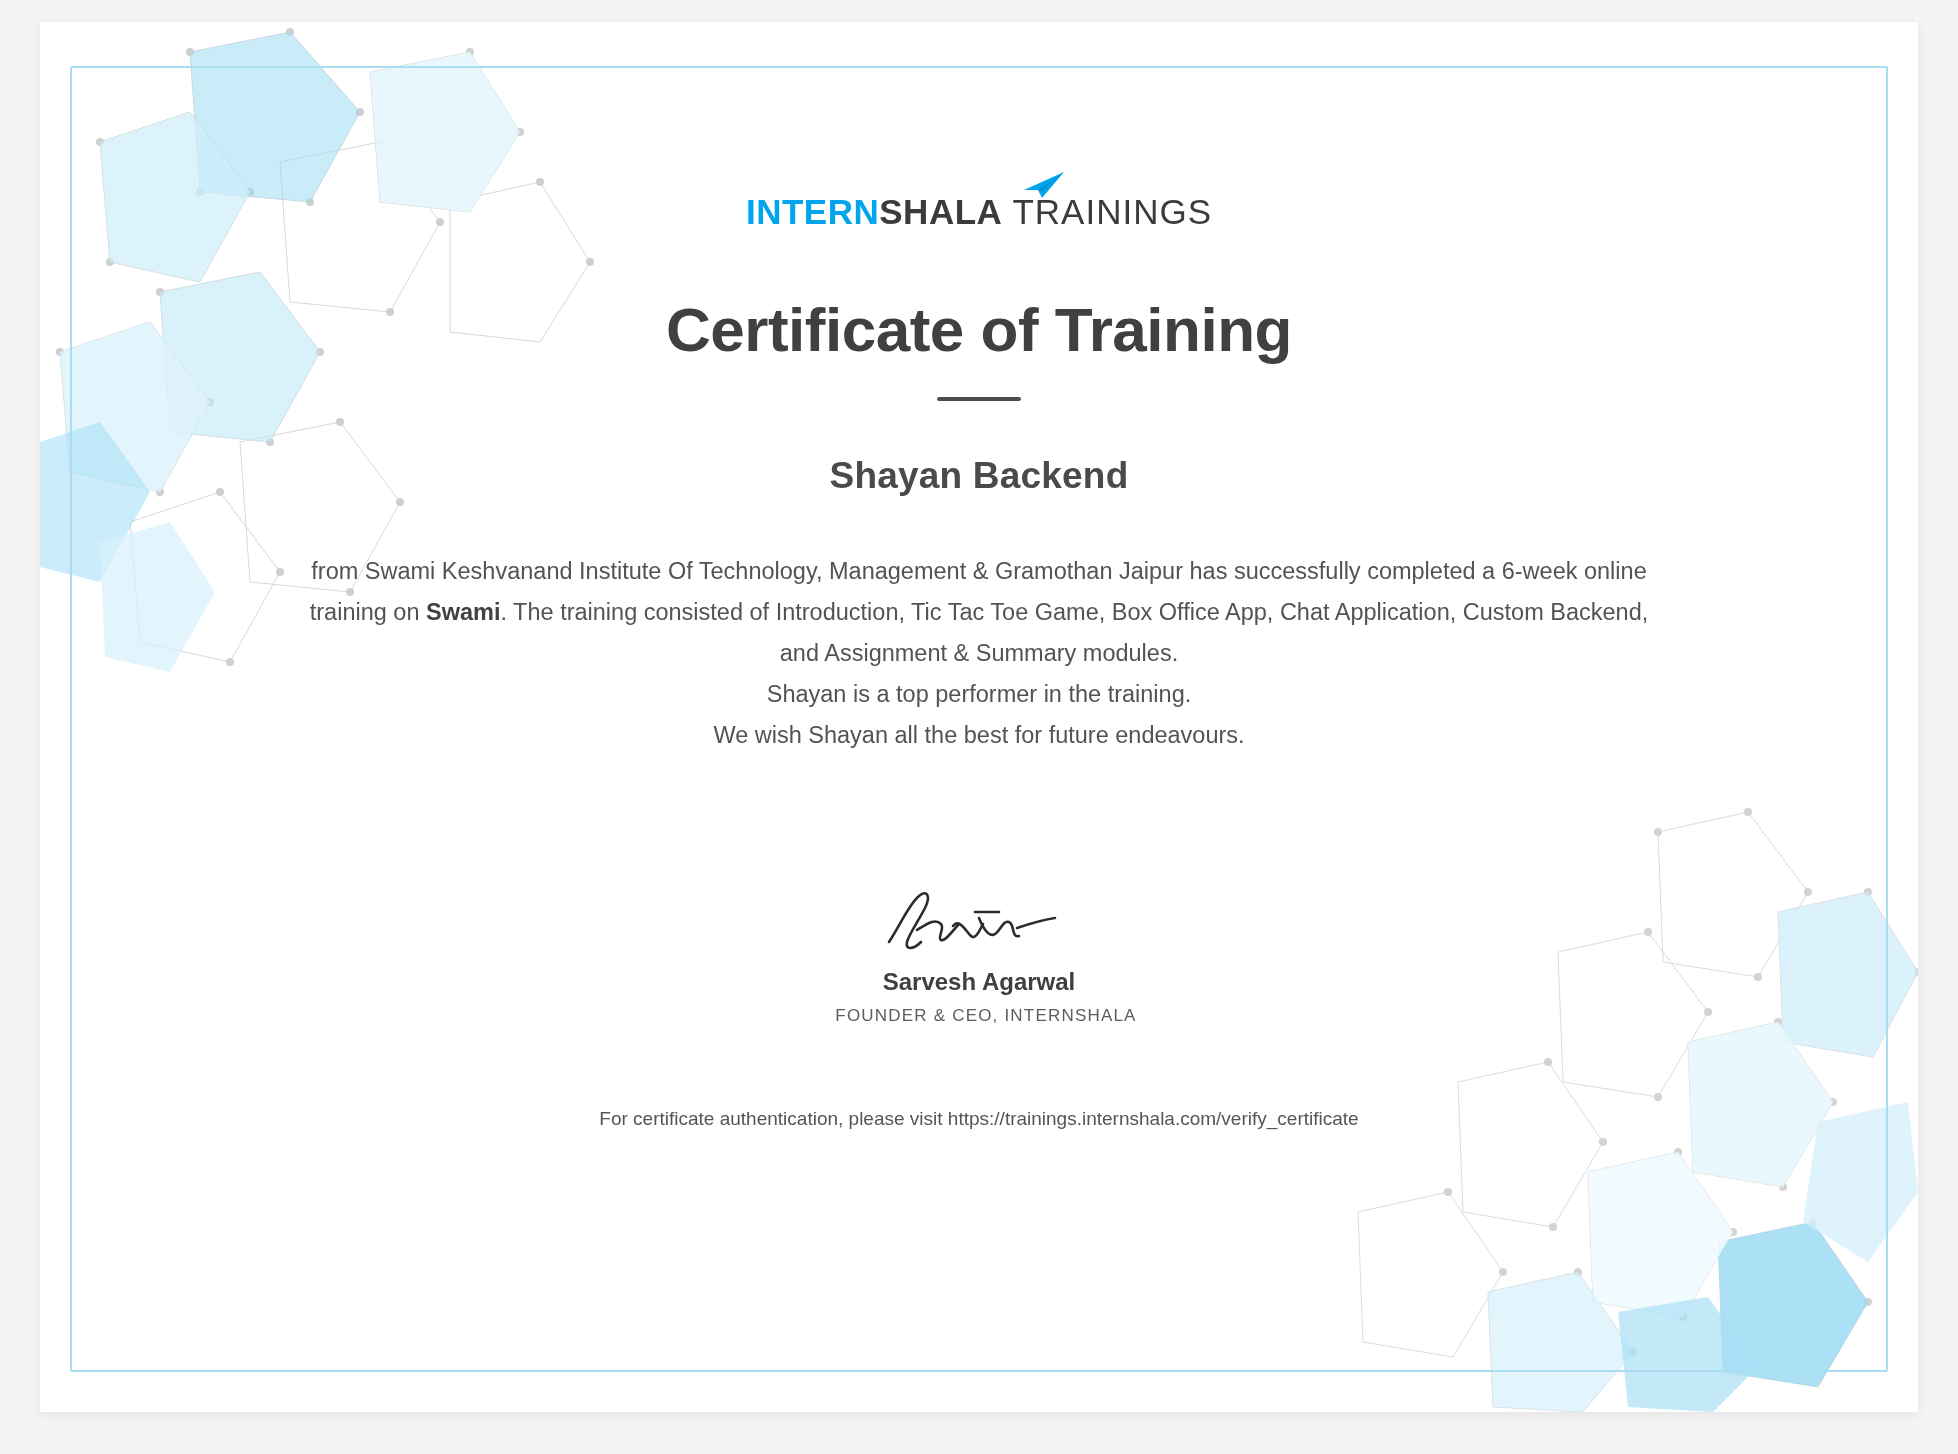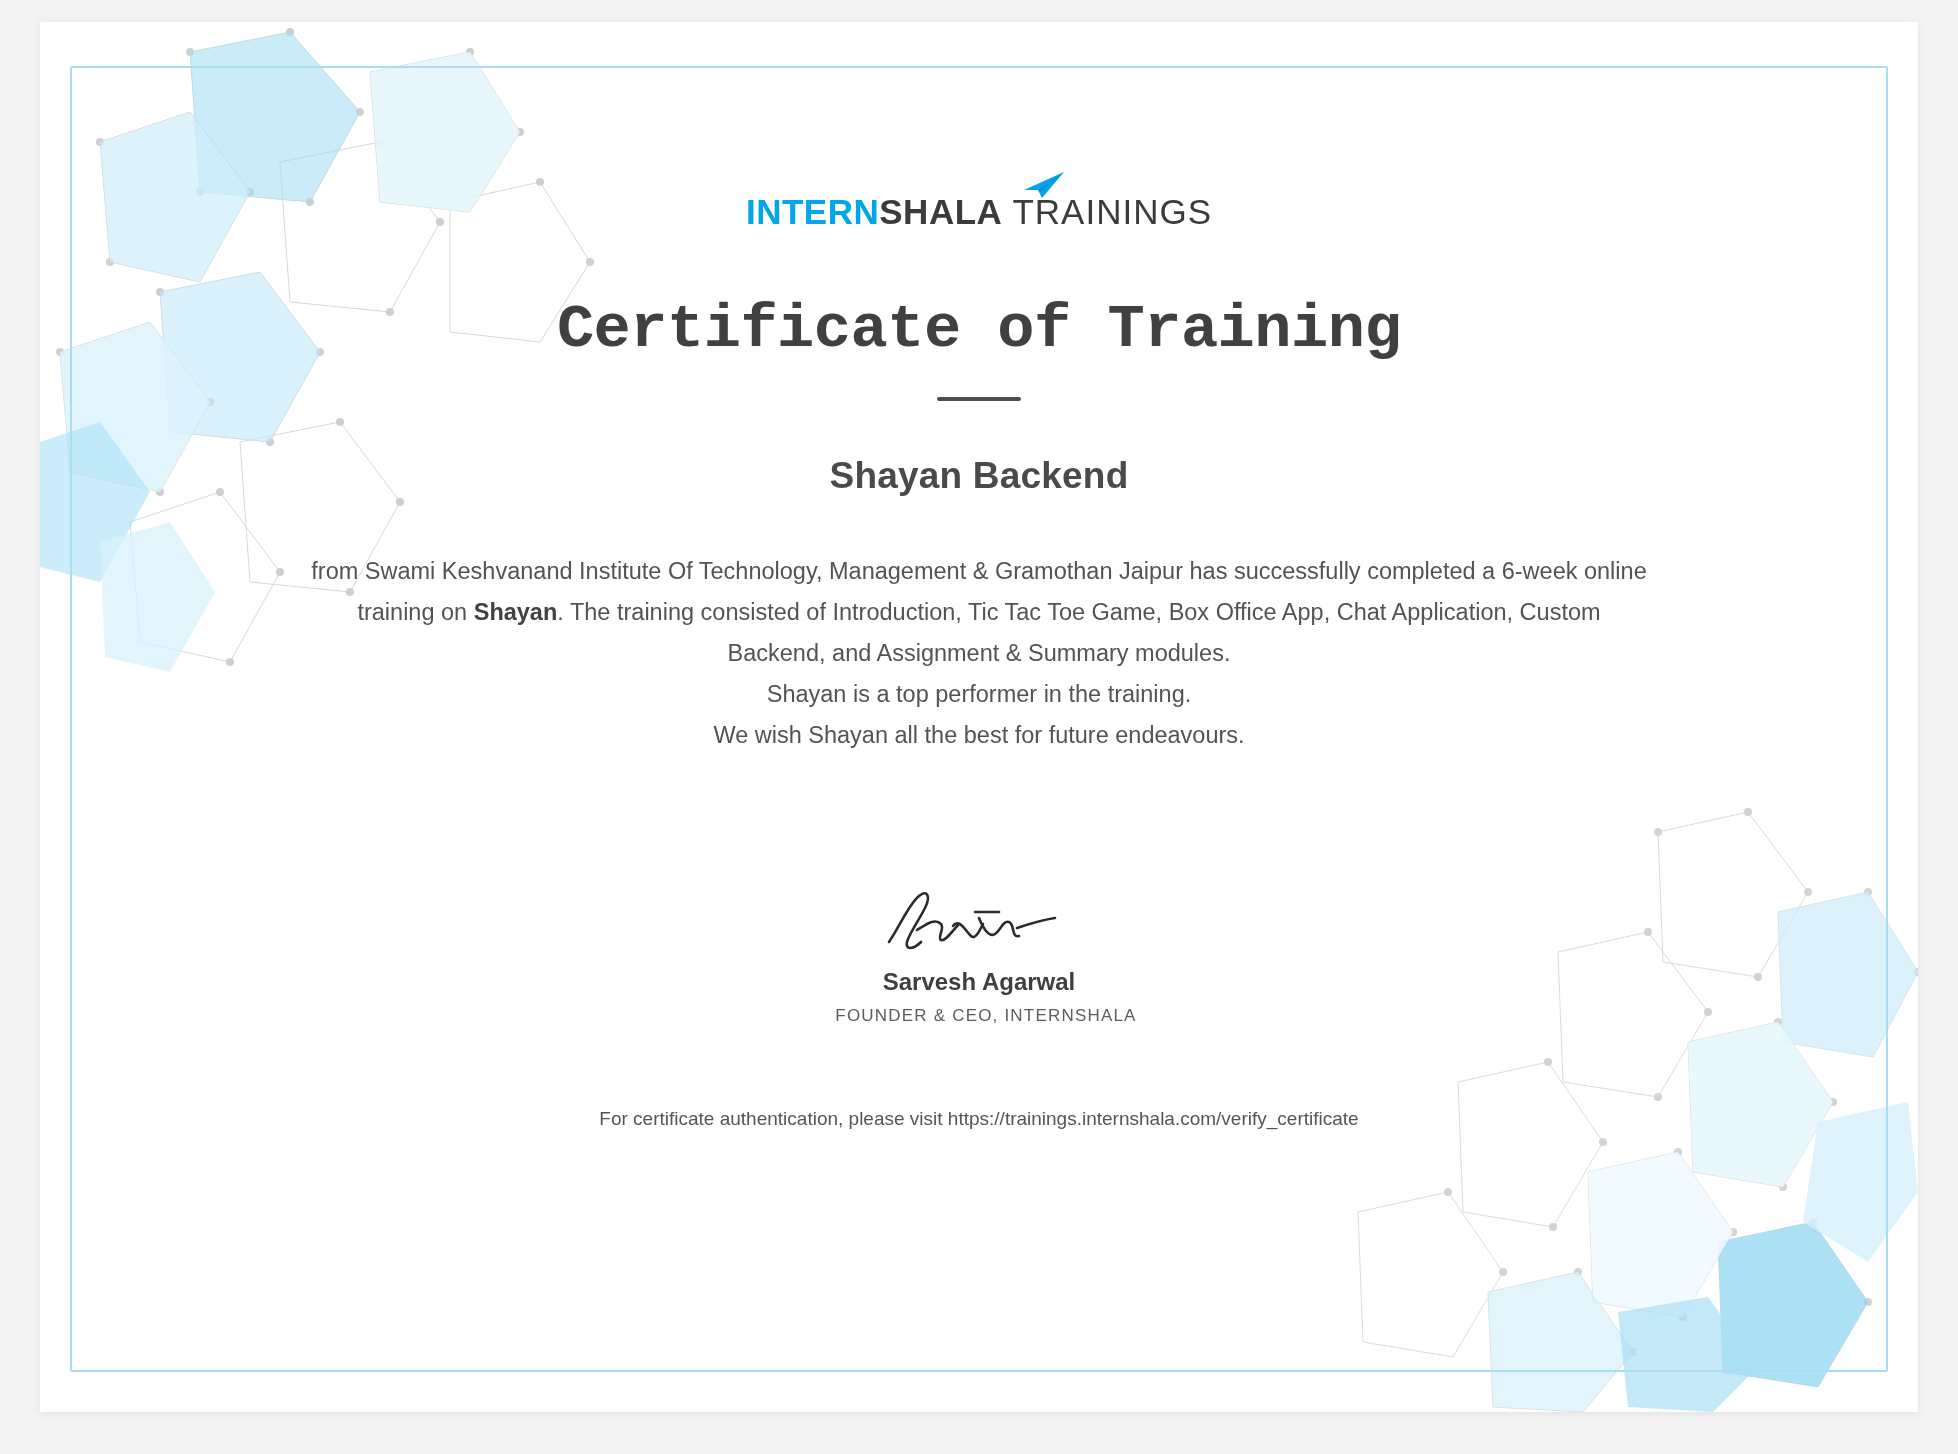--- a/index.html
+++ b/index.html
@@ -73,21 +73,20 @@
     right: 146px;
     top: -22px;
   }
 
   h1.title {
     font-size: 62px;
     color: #404040;
     font-weight: bold;
     margin: 62px 0 0 0;
     letter-spacing: -0.5px;
-    font-family: Liberation Mono, monospace;
   }
   .rule {
     width: 84px;
     height: 4px;
     background: #4d4d4d;
     margin: 32px auto 0 auto;
     border-radius: 2px;
   }
   .recipient {
     font-size: 37px;
@@ -262,21 +261,21 @@
           <span class="brand-intern">INTERN</span><span class="brand-shala">SHALA</span><span class="brand-trainings"> TRAININGS</span>
         </div>
       </div>
 
       <h1 class="title">Certificate of Training</h1>
       <div class="rule"></div>
 
       <div class="recipient">Shayan Backend</div>
 
       <div class="body-text">
-        <span>from Swami Keshvanand Institute Of Technology, Management &amp; Gramothan Jaipur has successfully completed a 6-week online training on </span><b>Shayan</b><span>. The training consisted of Introduction, Tic Tac Toe Game, Box Office App, Chat Application, Custom Backend, and Assignment &amp; Summary modules.</span>
+        <span>from Swami Keshvanand Institute Of Technology, Management &amp; Gramothan Jaipur has successfully completed a 6-week online training on </span><b>Swami</b><span>. The training consisted of Introduction, Tic Tac Toe Game, Box Office App, Chat Application, Custom Backend, and Assignment &amp; Summary modules.</span>
         <div>Shayan is a top performer in the training.</div>
         <div>We wish Shayan all the best for future endeavours.</div>
       </div>
 
       <div class="sign-block">
         <div class="signature">
           <svg width="200" height="72" viewBox="0 0 200 72">
             <g fill="none" stroke="#2b2b2b" stroke-width="2.6" stroke-linecap="round">
               <path d="M10 58 C 22 40, 30 20, 40 12 C 48 5, 52 12, 46 24 C 40 36, 30 50, 28 58 C 26 66, 34 66, 42 58"></path>
               <path d="M38 46 C 48 40, 56 34, 62 40 C 66 44, 58 54, 62 56 C 66 58, 74 46, 80 40"></path>

